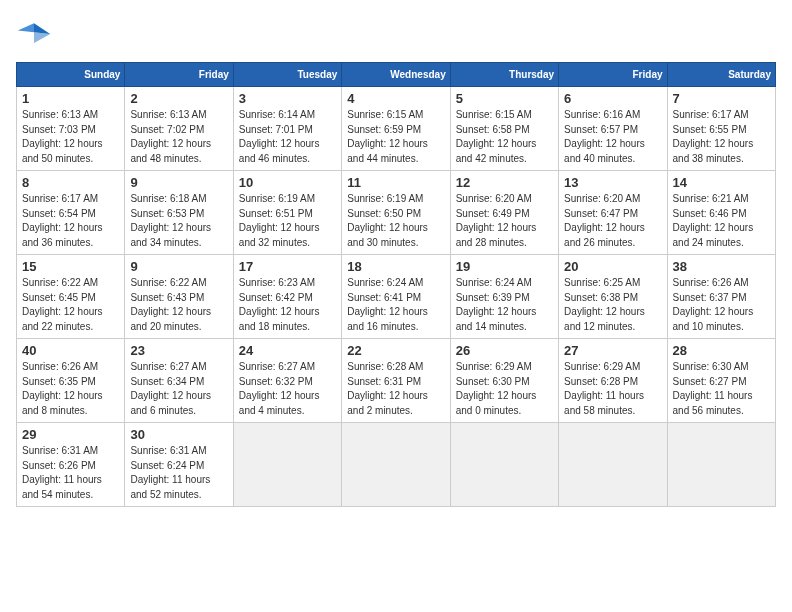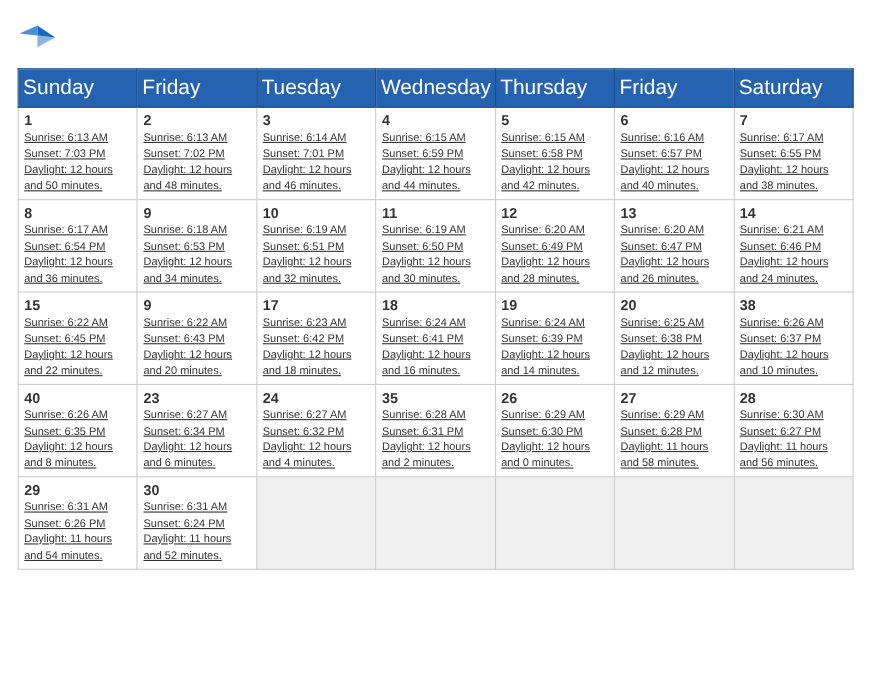--- a/index.html
+++ b/index.html
@@ -48,23 +48,23 @@
     }
     table {
       width: 100%;
       border-collapse: collapse;
       table-layout: fixed;
     }
     th {
       background-color: #2563b0;
       color: #fff;
       padding: 6px 4px;
-      font-size: 19px;
-      font-weight: normal;
-      text-align: left;
+      font-size: 10px;
+      font-weight: bold;
+      text-align: right;
       border: 1px solid #1a4e8a;
     }
     td {
       border: 1px solid #ccc;
       vertical-align: top;
       padding: 4px 5px;
       font-size: 10.5px;
       color: #333;
       height: 80px;
       background: #fff;
@@ -75,21 +75,20 @@
     .day-num {
       font-size: 13px;
       font-weight: bold;
       display: block;
       margin-bottom: 2px;
     }
     .day-info {
       font-size: 10px;
       line-height: 1.45;
       color: #333;
-      text-decoration: underline;
     }
   </style>
 </head>
 <body>
 
 <div class="header">
   <div class="logo">
     <svg class="logo-bird" viewBox="0 0 40 40">
       <polygon points="20,8 38,20 20,18" fill="#1a6bbf"></polygon>
       <polygon points="20,8 2,16 20,18" fill="#4a90d9"></polygon>
@@ -312,21 +311,21 @@
       </td>
         <td>
         <span class="day-num">24</span>
         <div class="day-info">
           Sunrise: 6:27 AM<br>
           Sunset: 6:32 PM<br>
           Daylight: 12 hours and 4 minutes.
         </div>
       </td>
         <td>
-        <span class="day-num">35</span>
+        <span class="day-num">22</span>
         <div class="day-info">
           Sunrise: 6:28 AM<br>
           Sunset: 6:31 PM<br>
           Daylight: 12 hours and 2 minutes.
         </div>
       </td>
         <td>
         <span class="day-num">26</span>
         <div class="day-info">
           Sunrise: 6:29 AM<br>

